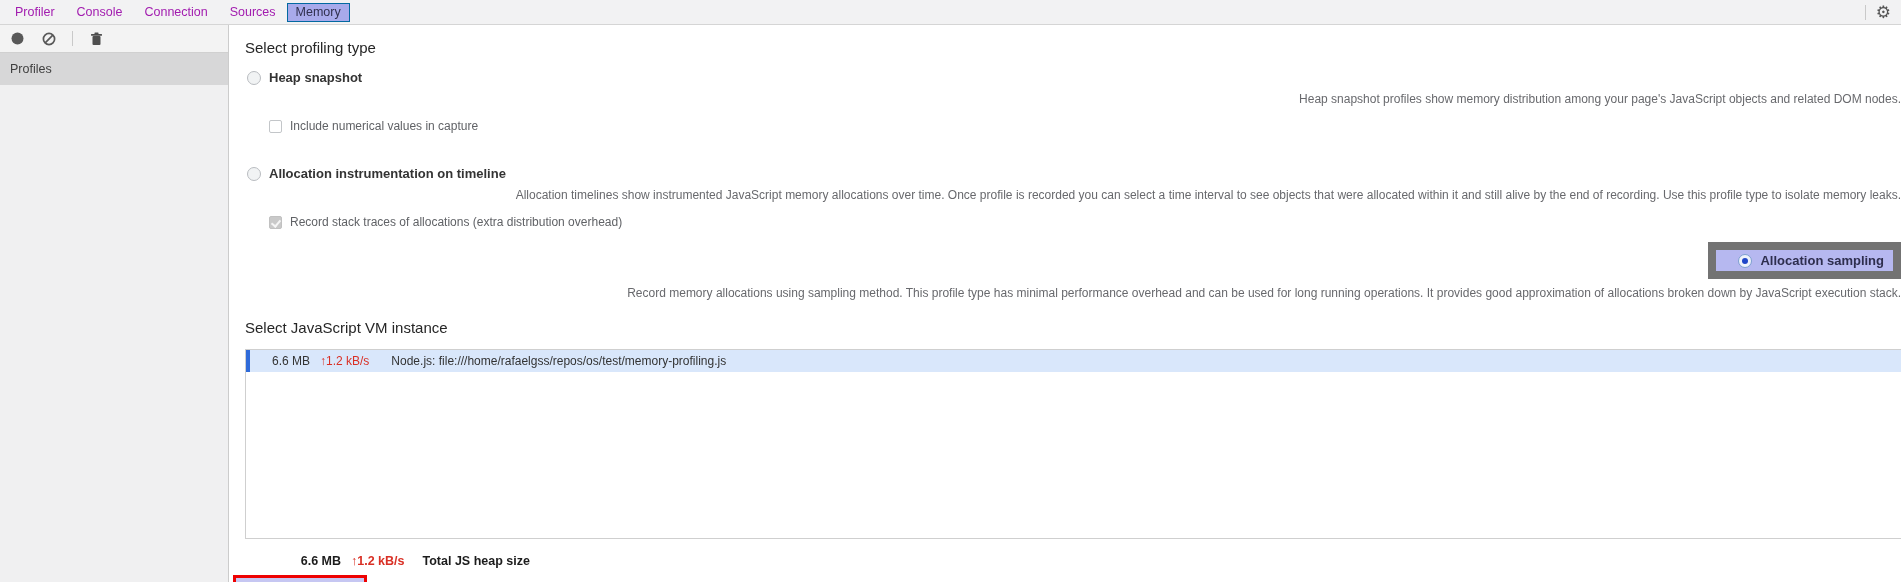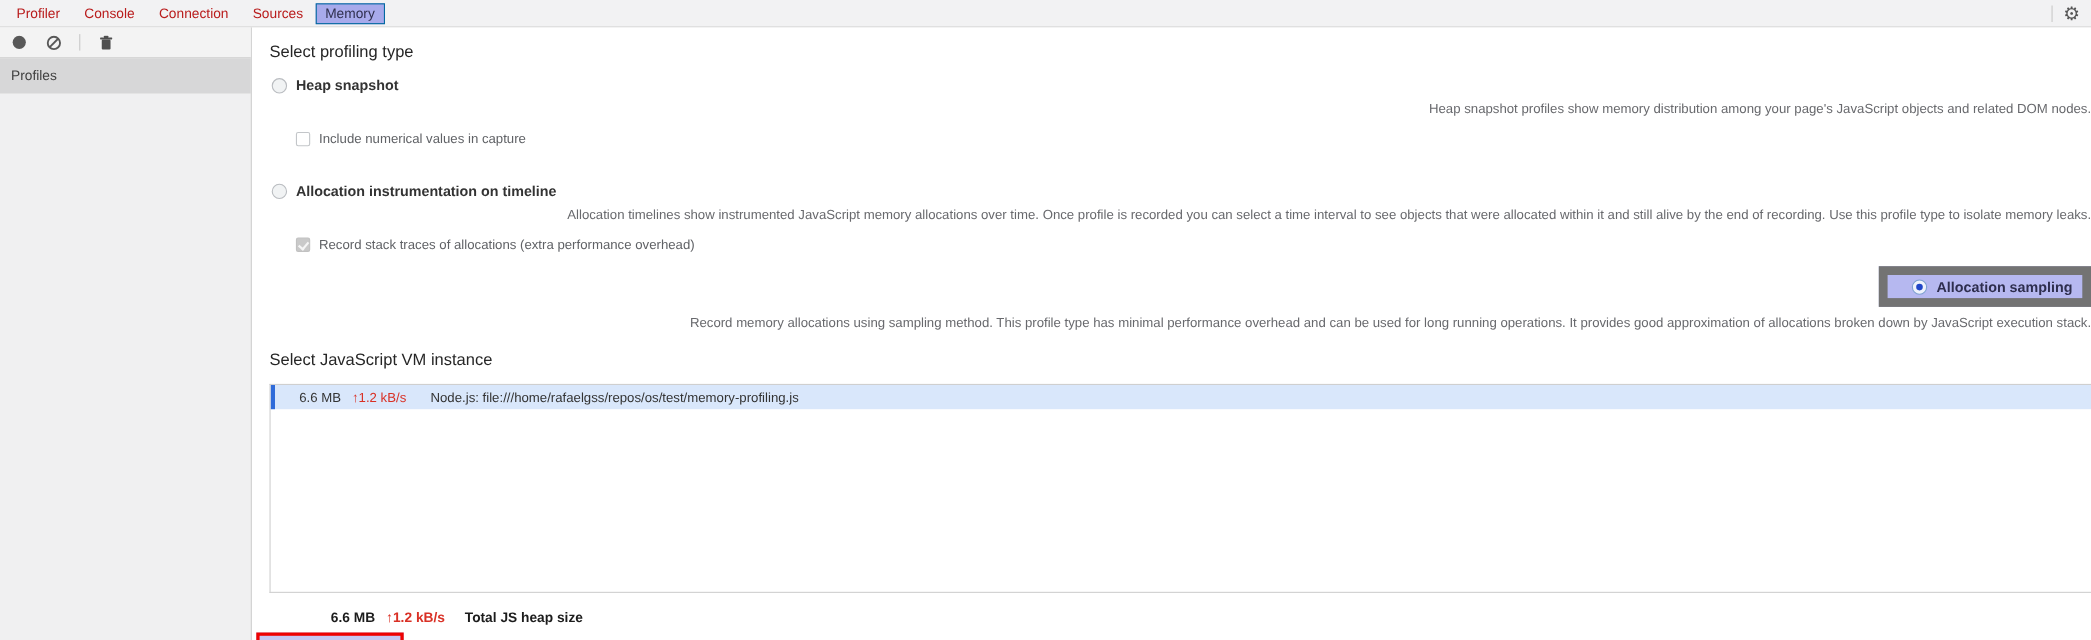--- a/index.html
+++ b/index.html
@@ -9,21 +9,21 @@
     font-size:12px; color:#333; background:#fff;
   }
   .app { width:1901px; height:582px; display:flex; flex-direction:column; }
 
   
   .tabbar {
     height:25px; background:#f2f2f3; border-bottom:1px solid #d5d5d5;
     display:flex; align-items:center; padding-left:4px; flex:0 0 auto;
   }
   .tab {
-    padding:4px 11px; font-size:12.5px; color:#b91c1c; cursor:default;
+    padding:4px 11px; font-size:12.5px; color:#a21caf; cursor:default;
     line-height:15px;
   }
   .tab.selected {
     background:#a8aaeb; border:1px solid #0369a1; padding:1px 8px;
     color:#30304f;
   }
   .tabbar-right { margin-left:auto; display:flex; align-items:center; height:100%; }
   .tabbar-divider { width:1px; height:15px; background:#c9c9c9; margin-right:10px; }
   .gear { font-size:17px; color:#555; padding:0 10px 0 0; line-height:23px; }
 
@@ -188,21 +188,21 @@
       </div>
 
       <div class="option opt2">
         <div class="opt-row">
           <span class="radio"></span>
           <span class="opt-label">Allocation instrumentation on timeline</span>
         </div>
         <div class="opt-desc">Allocation timelines show instrumented JavaScript memory allocations over time. Once profile is recorded you can select a time interval to see objects that were allocated within it and still alive by the end of recording. Use this profile type to isolate memory leaks.</div>
         <div class="sub-check">
           <span class="checkbox checked-disabled"></span>
-          <span class="check-label">Record stack traces of allocations (extra performance overhead)</span>
+          <span class="check-label">Record stack traces of allocations (extra distribution overhead)</span>
         </div>
       </div>
 
       <div class="option opt3">
         <div class="hl-wrap">
           <span class="radio on"></span>
           <span class="opt-label">Allocation sampling</span>
         </div>
         <div class="opt-desc">Record memory allocations using sampling method. This profile type has minimal performance overhead and can be used for long running operations. It provides good approximation of allocations broken down by JavaScript execution stack.</div>
       </div>

